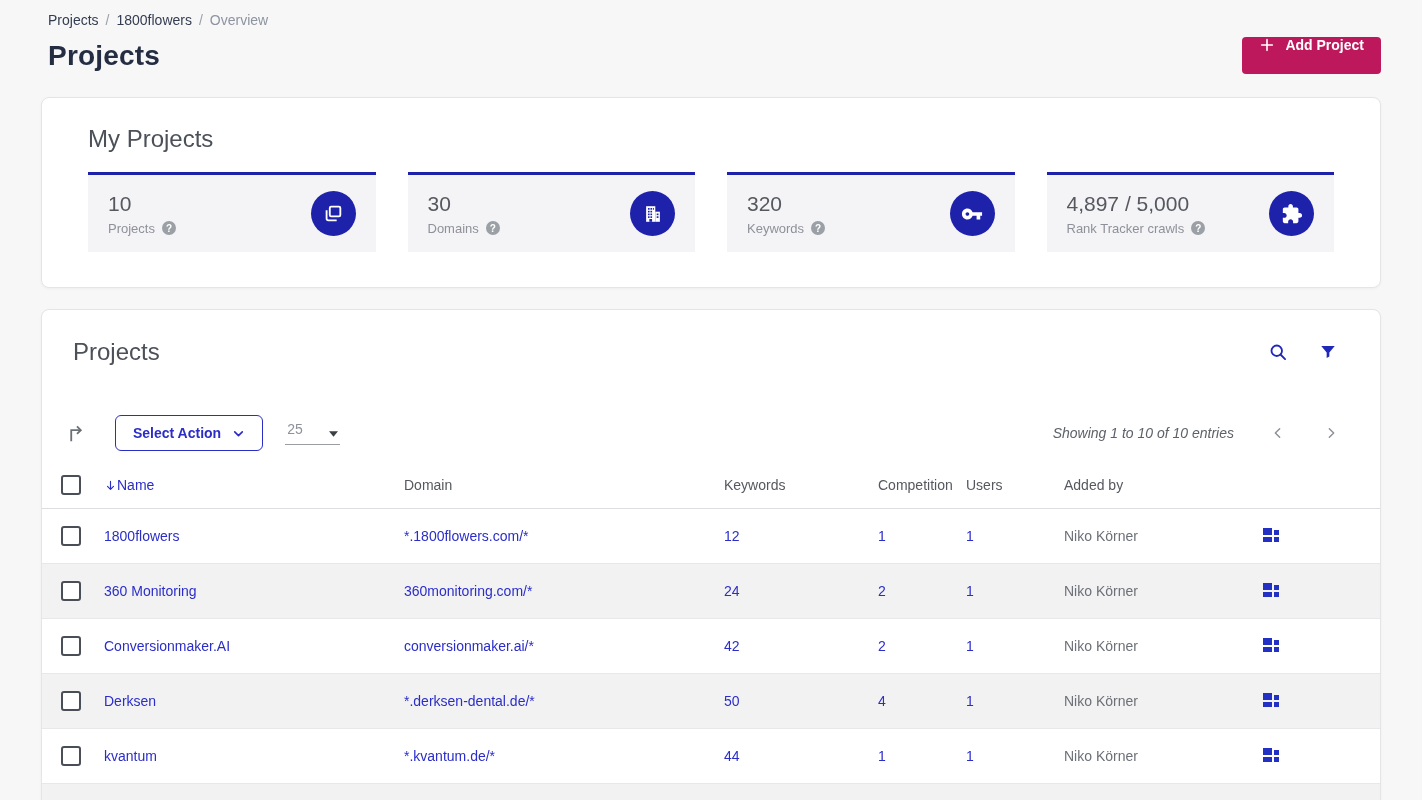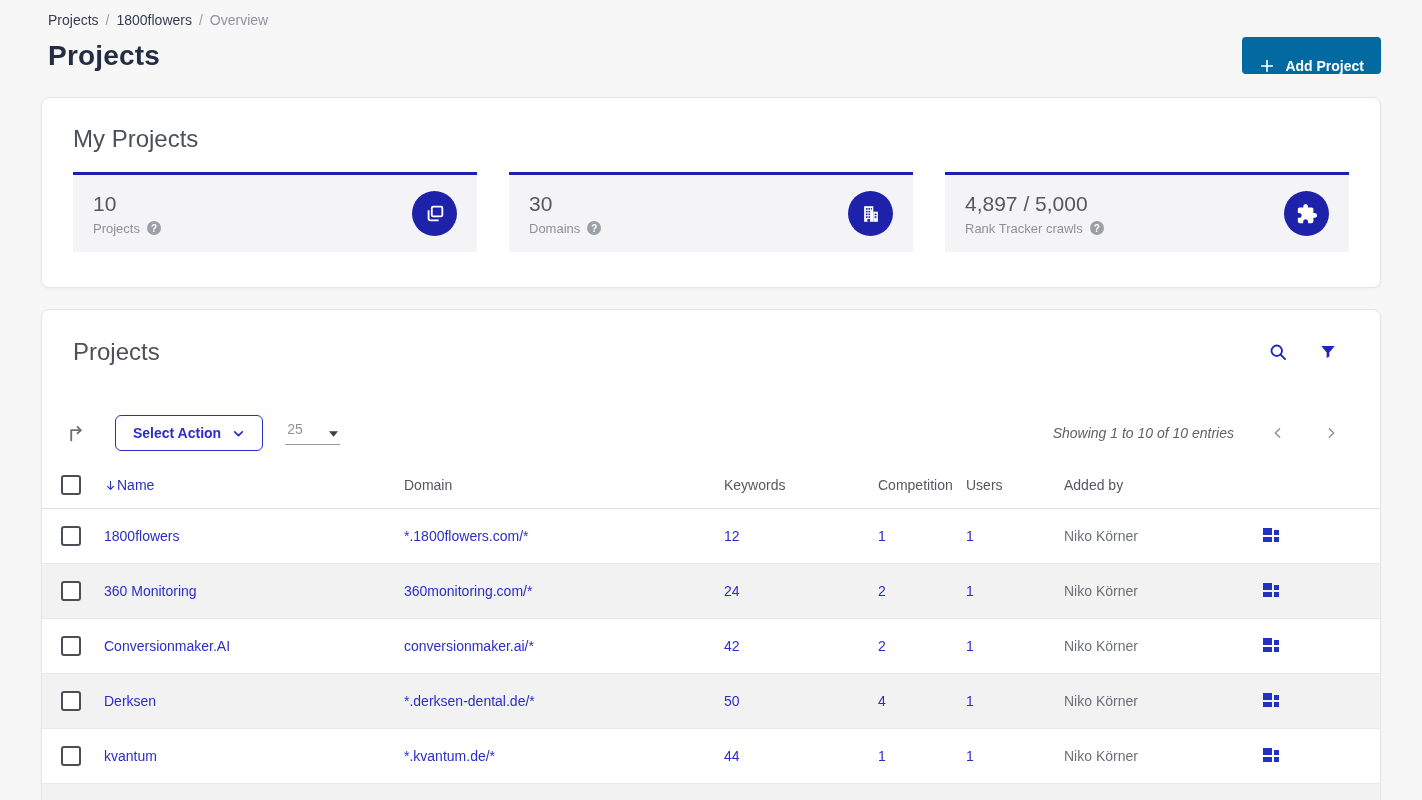--- a/index.html
+++ b/index.html
@@ -14,32 +14,32 @@
   
   .breadcrumb { margin-left: 7px; font-size: 14px; display: flex; gap: 7px; align-items: center; }
   .crumb { color: #333c50; }
   .crumb.current { color: #8d94a0; }
   .crumb-sep { color: #9aa0ab; }
 
   
   .page-head { display: flex; justify-content: space-between; align-items: center; margin-top: 9px; }
   .page-title { margin-left: 7px; font-size: 28px; font-weight: 600; color: #242d42; letter-spacing: .2px; }
   .add-btn {
-    background: #0369a1; color: #fff; border: none; border-radius: 4px;
+    background: #be185d; color: #fff; border: none; border-radius: 4px;
     height: 37px; padding: 0 17px; font-size: 14px; font-weight: 600;
-    display: flex; align-items: flex-end; gap: 10px; cursor: pointer;
+    display: flex; align-items: flex-start; gap: 10px; cursor: pointer;
     font-family: "Liberation Sans", sans-serif;
   }
 
   
   .panel { background: #fff; border: 1px solid #e5e5e7; border-radius: 8px; box-shadow: 0 1px 3px rgba(0,0,0,.04); }
   .panel-title { font-size: 24px; font-weight: 500; color: #4b5059; }
 
   
-  .panel-my { margin-top: 23px; padding: 27px 31px 35px; }
+  .panel-my { margin-top: 23px; padding: 27px 46px 35px; }
   .stats { display: flex; gap: 32px; margin-top: 19px; }
   .stat-card {
     flex: 1; background: #f4f4f6; border-top: 3px solid #1e22aa; height: 80px;
     padding: 0 20px; display: flex; justify-content: space-between; align-items: center;
   }
   .stat-value { font-size: 21px; color: #55585e; }
   .stat-label-row { display: flex; align-items: center; gap: 7px; margin-top: 5px; }
   .stat-label { font-size: 13px; color: #8e9199; }
   .help {
     width: 14px; height: 14px; border-radius: 50%; background: #9ba0a6; color: #fff;
@@ -162,20 +162,34 @@
               <rect x="6.5" y="14.5" width="1.8" height="1.8"></rect>
                 <rect x="9.2" y="14.5" width="1.8" height="1.8"></rect>
               <rect x="16" y="11.5" width="2" height="1.8"></rect>
                 <rect x="16" y="14.5" width="2" height="1.8"></rect>
               <rect x="8" y="17.5" width="3" height="3"></rect>
             </g>
           </svg>
         </div>
       </div>
 
+      <div class="stat-card">
+        <div>
+          <div class="stat-value">320</div>
+          <div class="stat-label-row">
+            <span class="stat-label">Keywords</span>
+            <span class="help"></span>
+          </div>
+        </div>
+        <div class="stat-icon-circle">
+          <svg width="22" height="22" viewBox="0 0 24 24" fill="#ffffff">
+            <path d="M12.65 10C11.83 7.67 9.61 6 7 6c-3.31 0-6 2.69-6 6s2.69 6 6 6c2.61 0 4.83-1.67 5.65-4H17v4h4v-4h2v-4H12.65zM7 14c-1.1 0-2-.9-2-2s.9-2 2-2 2 .9 2 2-.9 2-2 2z"></path>
+          </svg>
+        </div>
+      </div>
 
       <div class="stat-card">
         <div>
           <div class="stat-value">4,897 / 5,000</div>
           <div class="stat-label-row">
             <span class="stat-label">Rank Tracker crawls</span>
             <span class="help"></span>
           </div>
         </div>
         <div class="stat-icon-circle">

